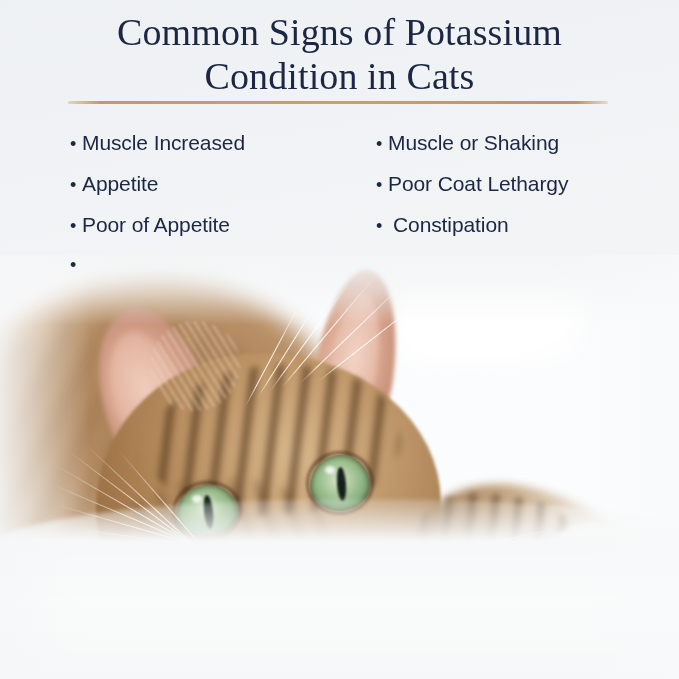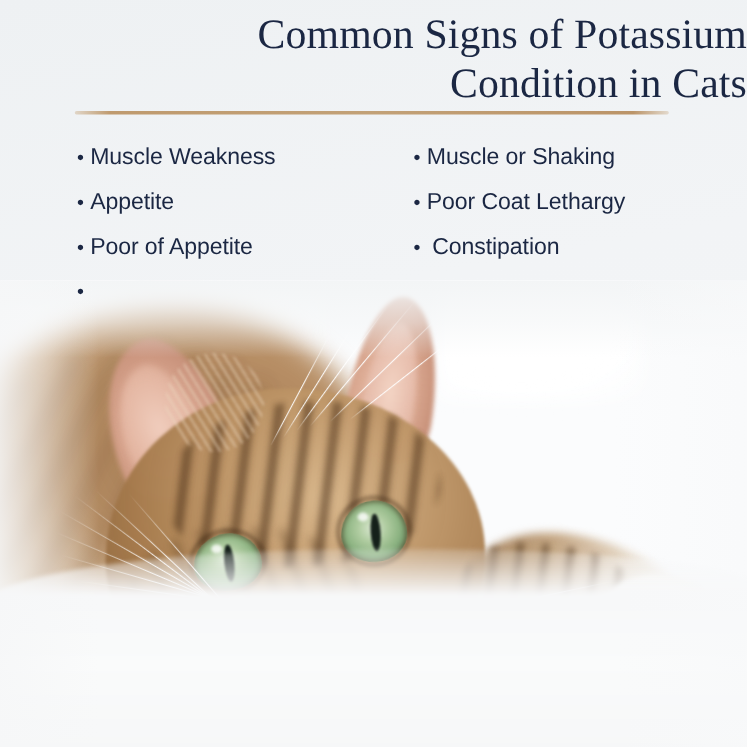--- a/index.html
+++ b/index.html
@@ -39,21 +39,21 @@
     top: 10px;
     width: 679px;
     text-align: center;
     font-family: "Liberation Serif", "DejaVu Serif", serif;
     font-size: 38px;
     line-height: 44px;
     letter-spacing: 0.1px;
     color: #1b2743;
     font-weight: 400;
   }
-  .title-line { display: block; text-align: right; }
+  .title-line { display: block; }
 
   .divider {
     position: absolute;
     left: 68px;
     top: 101px;
     width: 540px;
     height: 3px;
     background: linear-gradient(90deg,
         rgba(196,160,116,0.35) 0%,
         #bf9a6e 6%,
@@ -534,21 +534,21 @@
       <span class="title-line">Condition in Cats</span>
     </div>
 
     <div class="divider"></div>
 
     <div class="columns">
 
       <div class="col col-left">
         <div class="bullet-item">
           <span class="bullet-dot">•</span>
-          <span class="bullet-text">Muscle Weakness</span>
+          <span class="bullet-text">Muscle Increased</span>
         </div>
         <div class="bullet-item">
           <span class="bullet-dot">•</span>
           <span class="bullet-text">Appetite</span>
         </div>
         <div class="bullet-item">
           <span class="bullet-dot">•</span>
           <span class="bullet-text">Poor of Appetite</span>
         </div>
         <div class="bullet-item">

